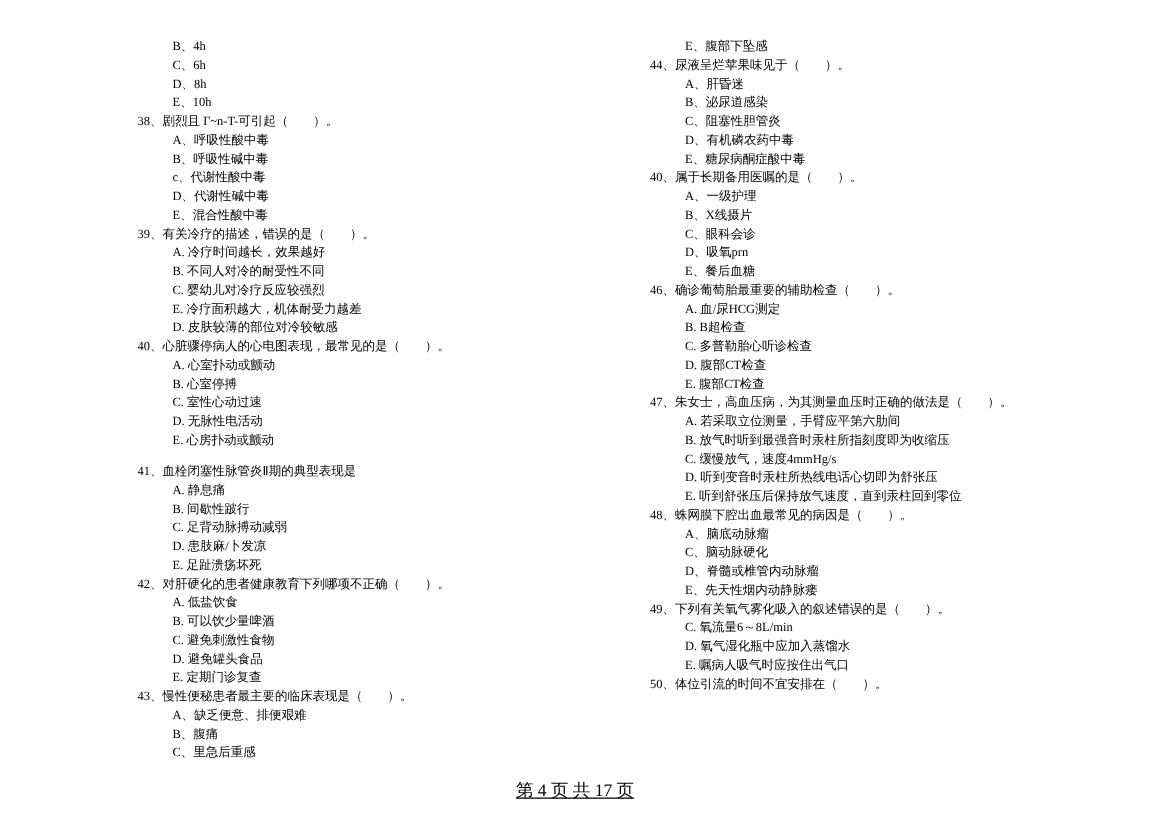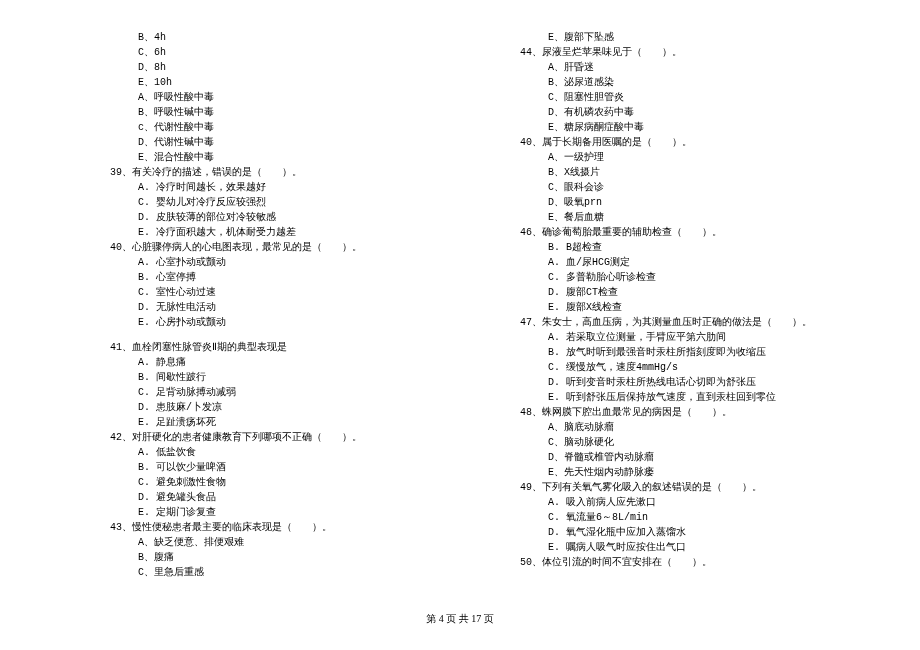--- a/index.html
+++ b/index.html
@@ -9,59 +9,61 @@
       background: #fff;
       font-family: "SimSun", "宋体", serif;
       font-size: 10px;
       color: #000;
       position: relative;
     }
     .page {
       display: flex;
       padding: 30px 50px 30px 110px;
       gap: 60px;
-      font-family: Liberation Mono, monospace;
     }
     .column {
       flex: 1;
       line-height: 1.5;
     }
     .option {
       padding-left: 28px;
     }
     .question {
       padding-left: 0;
     }
     .footer {
       position: absolute;
-      bottom: 24px;
+      bottom: 8px;
       width: 100%;
       text-align: center;
-      font-size: 10px;
+      font-size: 14px;
+      text-decoration: underline;
     }
   </style>
 </head>
 <body>
 
 <div class="page">
   <div class="column">
     <div class="option">B、4h</div>
     <div class="option">C、6h</div>
     <div class="option">D、8h</div>
     <div class="option">E、10h</div>
+    <div class="question">38、剧烈且 Γ~n-T-可引起（　　）。</div>
     <div class="option">A、呼吸性酸中毒</div>
     <div class="option">B、呼吸性碱中毒</div>
     <div class="option">c、代谢性酸中毒</div>
     <div class="option">D、代谢性碱中毒</div>
     <div class="option">E、混合性酸中毒</div>
     <div class="question">39、有关冷疗的描述，错误的是（　　）。</div>
     <div class="option">A. 冷疗时间越长，效果越好</div>
+    <div class="option">B. 不同人对冷的耐受性不同</div>
     <div class="option">C. 婴幼儿对冷疗反应较强烈</div>
+    <div class="option">E. 冷疗面积越大，机体耐受力越差</div>
     <div class="option">D. 皮肤较薄的部位对冷较敏感</div>
-    <div class="option">E. 冷疗面积越大，机体耐受力越差</div>
     <div class="question">40、心脏骤停病人的心电图表现，最常见的是（　　）。</div>
     <div class="option">A. 心室扑动或颤动</div>
     <div class="option">B. 心室停搏</div>
     <div class="option">C. 室性心动过速</div>
     <div class="option">D. 无脉性电活动</div>
     <div class="option">E. 心房扑动或颤动</div>
     <div style="height:10px"></div>
     <div class="question">41、血栓闭塞性脉管炎Ⅱ期的典型表现是</div>
     <div class="option">A. 静息痛</div>
     <div class="option">B. 间歇性跛行</div>
@@ -88,38 +90,37 @@
     <div class="option">C、阻塞性胆管炎</div>
     <div class="option">D、有机磷农药中毒</div>
     <div class="option">E、糖尿病酮症酸中毒</div>
     <div class="question">40、属于长期备用医嘱的是（　　）。</div>
     <div class="option">A、一级护理</div>
     <div class="option">B、X线摄片</div>
     <div class="option">C、眼科会诊</div>
     <div class="option">D、吸氧prn</div>
     <div class="option">E、餐后血糖</div>
     <div class="question">46、确诊葡萄胎最重要的辅助检查（　　）。</div>
+    <div class="option">A. 血/尿HCG测定</div>
     <div class="option">B. B超检查</div>
-    <div class="option">A. 血/尿HCG测定</div>
     <div class="option">C. 多普勒胎心听诊检查</div>
     <div class="option">D. 腹部CT检查</div>
-    <div class="option">E. 腹部X线检查</div>
+    <div class="option">E. 腹部CT检查</div>
     <div class="question">47、朱女士，高血压病，为其测量血压时正确的做法是（　　）。</div>
     <div class="option">A. 若采取立位测量，手臂应平第六肋间</div>
     <div class="option">B. 放气时听到最强音时汞柱所指刻度即为收缩压</div>
     <div class="option">C. 缓慢放气，速度4mmHg/s</div>
     <div class="option">D. 听到变音时汞柱所热线电话心切即为舒张压</div>
     <div class="option">E. 听到舒张压后保持放气速度，直到汞柱回到零位</div>
     <div class="question">48、蛛网膜下腔出血最常见的病因是（　　）。</div>
     <div class="option">A、脑底动脉瘤</div>
     <div class="option">C、脑动脉硬化</div>
     <div class="option">D、脊髓或椎管内动脉瘤</div>
     <div class="option">E、先天性烟内动静脉瘘</div>
     <div class="question">49、下列有关氧气雾化吸入的叙述错误的是（　　）。</div>
-    <div class="option">A. 吸入前病人应先漱口</div>
     <div class="option">C. 氧流量6～8L/min</div>
     <div class="option">D. 氧气湿化瓶中应加入蒸馏水</div>
     <div class="option">E. 嘱病人吸气时应按住出气口</div>
     <div class="question">50、体位引流的时间不宜安排在（　　）。</div>
   </div>
 </div>
 
 <div class="footer">第 4 页 共 17 页</div>
 
 </body></html>

